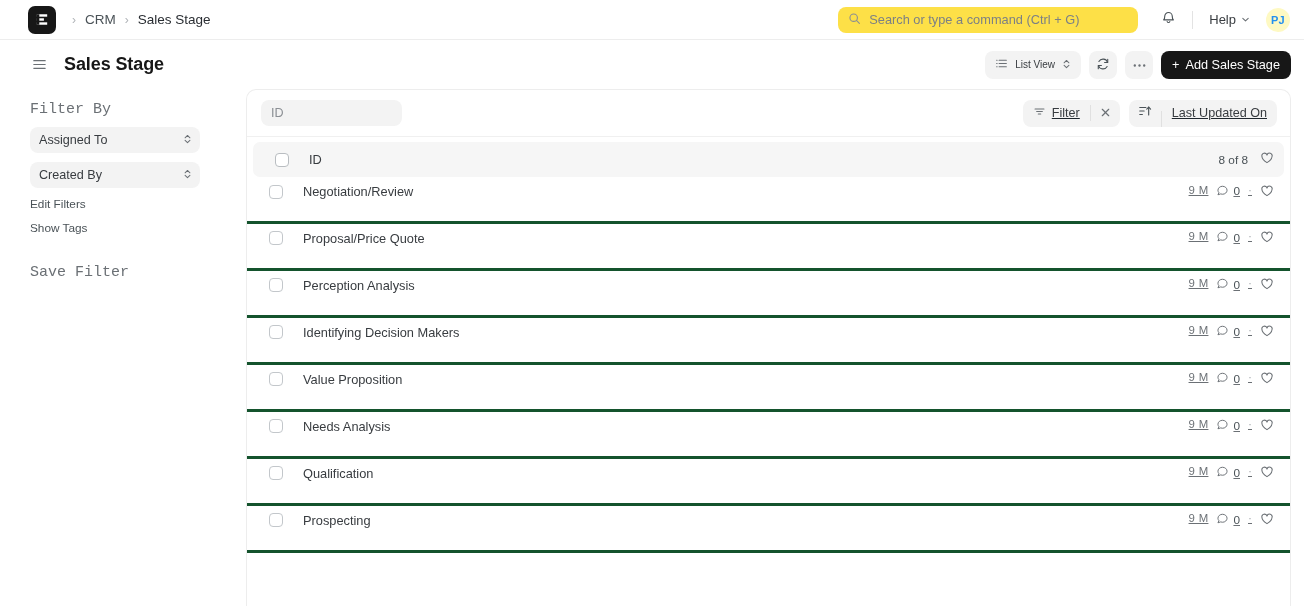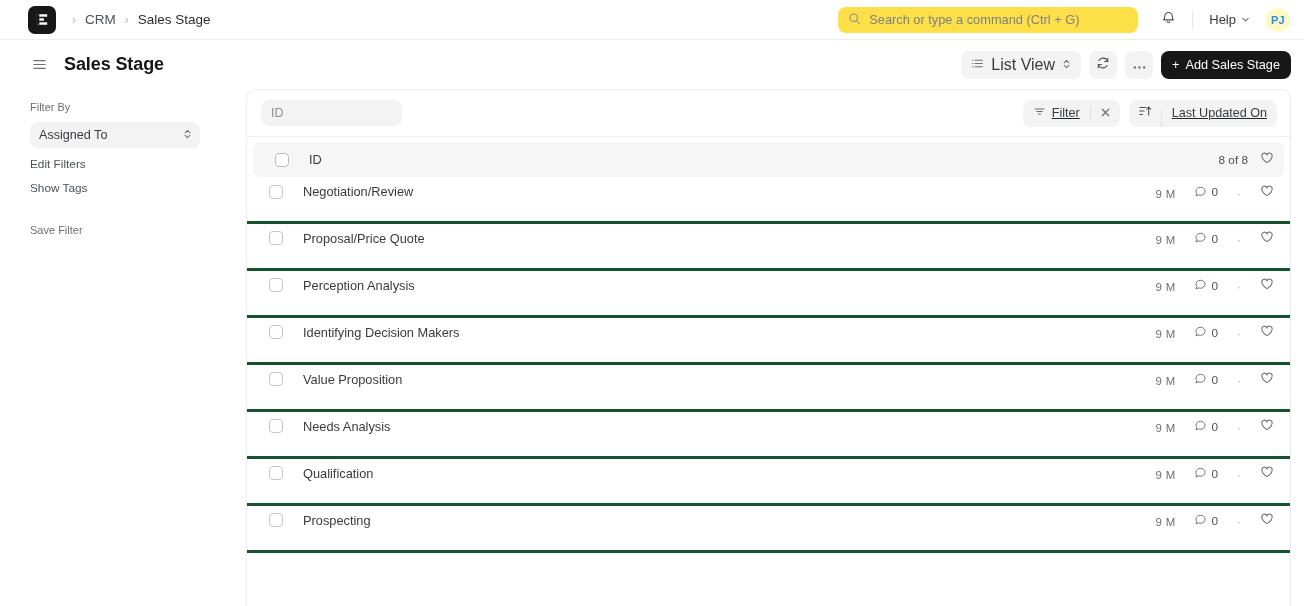--- a/index.html
+++ b/index.html
@@ -102,21 +102,21 @@
   .head-spacer { flex: 1 1 auto; }
   .head-actions { display: flex; align-items: center; gap: 8px; }
 
   .btn-grey {
     height: 28px;
     background: #f3f3f3;
     border-radius: 8px;
     display: flex; align-items: center;
     gap: 7px;
     padding: 0 10px;
-    font-size: 16px;
+    font-size: 10px;
     color: #383c40;
     white-space: nowrap;
   }
   .btn-grey.square { width: 28px; padding: 0; justify-content: center; }
   .btn-black {
     height: 28px;
     background: #171717;
     color: #ffffff;
     border-radius: 8px;
     display: flex; align-items: center;
@@ -135,23 +135,24 @@
   }
 
   
   .sidebar {
     width: 246px;
     flex: 0 0 246px;
     padding: 12px 31px 0 30px;
     background: #ffffff;
   }
   .side-label {
-    font-size: 11px;
+    font-size: 15px;
     color: #6b7075;
     margin-bottom: 9px;
+    font-family: Liberation Mono, monospace;
   }
   .side-link {
     font-size: 11.8px;
     color: #4a5257;
     margin: 9px 0 10px 0;
   }
   .side-select {
     width: 170px; height: 26px;
     background: #f3f3f3;
     border-radius: 8px;
@@ -247,24 +248,25 @@
   }
   .list-header .cbox { border-color: #b9bdc1; }
   .cell-id {
     margin-left: 20px;
     font-size: 12.8px;
     color: #383c40;
   }
   .list-header .cell-id { color: #383c40; }
   .row-spacer { flex: 1 1 auto; }
   .cell-meta {
-    display: flex; align-items: flex-end;
-    gap: 19px;
+    display: flex; align-items: flex-start;
+    gap: 8px;
     font-size: 11.6px;
     color: #6b7075;
+    text-decoration: underline;
   }
   .age { color: #6b7075; font-size: 11.4px; letter-spacing:0.3px; }
   .comments { display: flex; align-items: center; gap: 4px; color:#6b7075; }
   .mid-dot { color: #a8acb0; font-size: 12px; line-height: 1; }
   .count-txt { font-size: 11.8px; color: #4a5257; }
   .hdr-count { font-size: 11.8px; color: #4a5257; margin-right: 2px; }
 
   .panel-tail { flex: 1 1 auto; background: #ffffff; }
 </style>
 </head>
@@ -389,20 +391,29 @@
     <div class="side-select">
       <span class="lbl">Assigned To</span>
       <span>
         <svg width="9" height="12" viewBox="0 0 10 14" fill="none" stroke="#6b7075" stroke-width="1.2" stroke-linecap="round" stroke-linejoin="round">
           <path d="M2.2 5.6 5 2.9l2.8 2.7"></path>
             <path d="M2.2 8.6 5 11.3l2.8-2.7"></path>
         </svg>
       </span>
     </div>
 
+    <div class="side-select">
+      <span class="lbl">Created By</span>
+      <span>
+        <svg width="9" height="12" viewBox="0 0 10 14" fill="none" stroke="#6b7075" stroke-width="1.2" stroke-linecap="round" stroke-linejoin="round">
+          <path d="M2.2 5.6 5 2.9l2.8 2.7"></path>
+            <path d="M2.2 8.6 5 11.3l2.8-2.7"></path>
+        </svg>
+      </span>
+    </div>
 
     <div class="side-link">Edit Filters</div>
 
 
     <div class="side-link">Show Tags</div>
 
     <div class="side-gap-lg"></div>
 
     <div class="side-label">Save Filter</div>
   </div>

